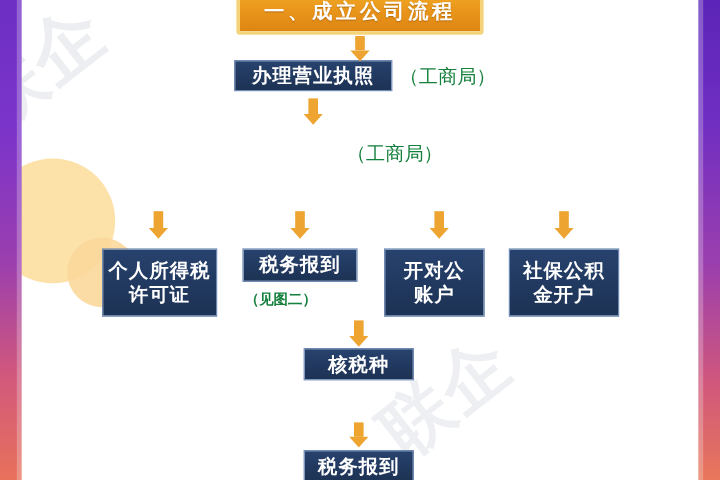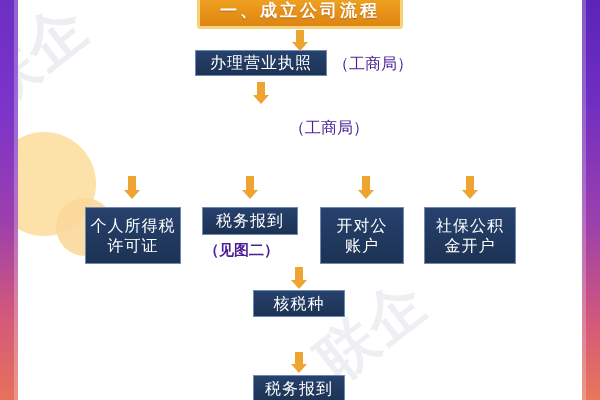--- a/index.html
+++ b/index.html
@@ -139,32 +139,32 @@
     border: 1px solid #6d89b4;
     box-sizing: border-box;
     display: flex;
     align-items: center;
     justify-content: center;
     text-align: center;
   }
   .nbox .lbl {
     font-family: "DejaVu Sans", sans-serif;
     color: #ffffff;
-    font-weight: 400;
+    font-weight: 700;
     font-size: 16px;
     letter-spacing: 1px;
     line-height: 1.22;
     white-space: pre-line;
   }
 
   
   .anno {
     position: absolute;
     font-family: "DejaVu Serif", serif;
-    color: #4c1d95;
+    color: #15803d;
     font-size: 16px;
     letter-spacing: 0px;
     white-space: nowrap;
     line-height: 1;
   }
   .anno.srl {
     font-family: "DejaVu Sans", sans-serif;
     font-weight: 700;
   }
 
@@ -247,21 +247,21 @@
     </div>
 
     <div class="nbox" style="left:85px; top:207px; width:96px; height:57px;">
       <div class="lbl">个人所得税
 许可证</div>
     </div>
 
     <div class="nbox" style="left:202px; top:207px; width:96px; height:28px;">
       <div class="lbl">税务报到</div>
     </div>
-    <div class="anno srl" style="left:204px; top:243px; font-size:15px;">（见图二）</div>
+    <div class="anno srl" style="left:204px; top:243px; font-size:12px;">（见图二）</div>
 
     <div class="nbox" style="left:424px; top:207px; width:92px; height:57px;">
       <div class="lbl">社保公积
 金开户</div>
     </div>
 
     <div class="nbox" style="left:320px; top:207px; width:84px; height:57px;">
       <div class="lbl">开对公
 账户</div>
     </div>

